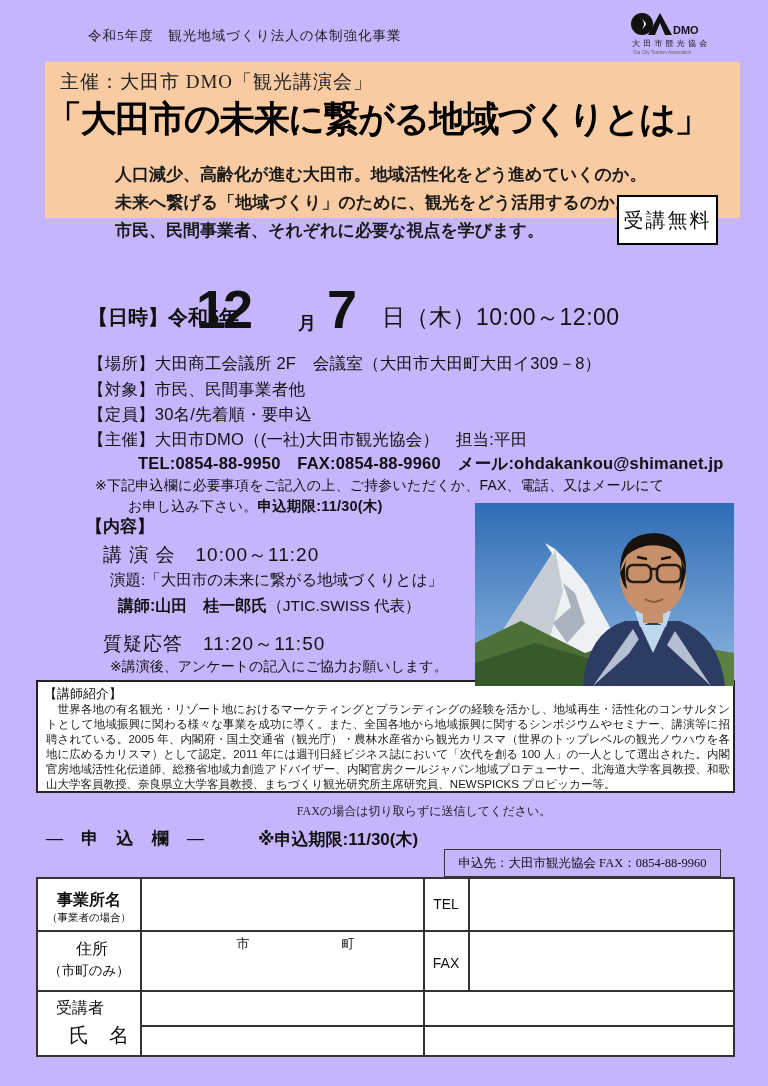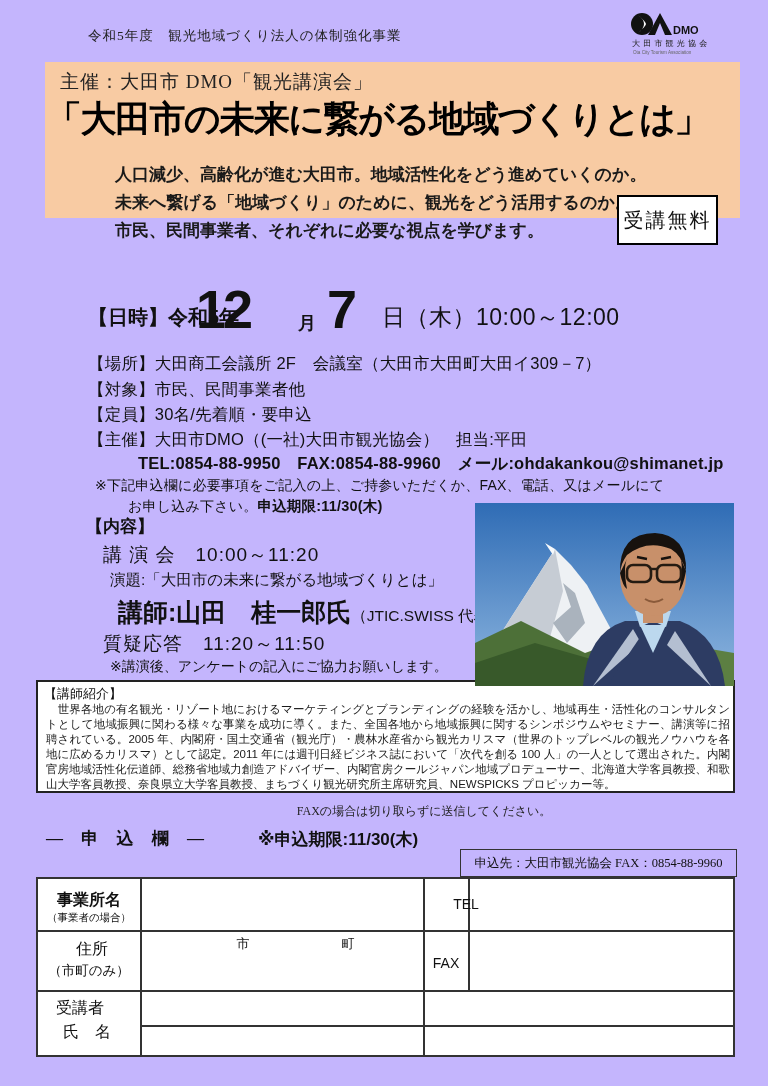--- a/index.html
+++ b/index.html
@@ -39,39 +39,39 @@
   .d-contact { left:138px; top:453px; font-weight:bold; }
   .d-note1 { left:95px; top:477px; font-size:14px; }
   .d-note2 { left:128px; top:497px; font-size:14px; }
   .d-note2 b { font-size:14.5px; }
 
   
   .c-heading { left:86px; top:515px; font-size:17px; font-weight:600; }
   .c-lecture { left:103px; top:542px; font-size:19px; font-weight:500; letter-spacing:1px; }
   .c-theme   { left:110px; top:570px; font-size:15.5px; }
   .c-lect    { left:118px; top:596px; white-space:nowrap; }
-  .c-lect .b { font-size:25px; font-weight:800; }
+  .c-lect .b { font-size:16px; font-weight:800; }
   .c-lect .n { font-size:15.5px; }
   .c-qa      { left:103px; top:631px; font-size:19px; font-weight:500; letter-spacing:1px; }
   .c-survey  { left:110px; top:658px; font-size:14px; }
 
   
   .photo { left:475px; top:503px; width:259px; height:183px; z-index:3; }
 
   
   .profile-box { left:36px; top:680px; width:699px; height:113px; border:2px solid #222; z-index:1; background:#fff; }
   .profile-heading { left:6px; top:3px; font-size:13px; font-weight:500; }
   .profile-body { left:8px; top:20px; width:684px; font-size:11.5px; line-height:15px;
                   text-align:justify; color:#1a1a1a; }
 
   
   .fax-note { left:84px; top:803px; width:680px; text-align:center; font-size:12px; color:#222; }
   .apply-title { left:46px; top:827px; font-size:17px; font-weight:bold; letter-spacing:7px; }
   .apply-deadline { left:228px; top:828px; font-size:17px; font-weight:700;margin-left:30px; }
-  .sendto-box { left:460px; top:849px; width:277px; height:28px; border:1.5px solid #333;
+  .sendto-box { left:444px; top:849px; width:277px; height:28px; border:1.5px solid #333;
                 text-align:center; line-height:26px; font-size:12.5px; }
 
   
   .form-table { left:36px; top:877px; width:699px; height:180px; border:2px solid #333; background:#fff; }
   .tline { position:absolute; background:#333; }
   .tlabel { position:absolute; text-align:center; color:#111; }
   .cell { position:absolute; }
 </style>
 </head>
 <body>
@@ -101,21 +101,21 @@
     </div>
     <div class="abs free-badge">受講無料</div>
   </div>
 
   <div class="abs dt-prefix">【日時】令和5年</div>
   <div class="abs dt-month">12</div>
   <div class="abs dt-month-unit">月</div>
   <div class="abs dt-day">7</div>
   <div class="abs dt-suffix">日（木）10:00～12:00</div>
 
-  <div class="abs detail d-place">【場所】大田商工会議所 2F　会議室（大田市大田町大田イ309－7）</div>
+  <div class="abs detail d-place">【場所】大田商工会議所 2F　会議室（大田市大田町大田イ309－8）</div>
   <div class="abs detail d-target">【対象】市民、民間事業者他</div>
   <div class="abs detail d-capacity">【定員】30名/先着順・要申込</div>
   <div class="abs detail d-organizer">【主催】大田市DMO（(一社)大田市観光協会）　担当:平田</div>
   <div class="abs detail d-contact">TEL:0854-88-9950　FAX:0854-88-9960　メール:ohdakankou@shimanet.jp</div>
   <div class="abs detail d-note1">※下記申込欄に必要事項をご記入の上、ご持参いただくか、FAX、電話、又はメールにて</div>
   <div class="abs detail d-note2"><span>お申し込み下さい。</span><b>申込期限:11/30(木)</b></div>
 
   <div class="abs c-heading">【内容】</div>
   <div class="abs c-lecture">講 演 会　10:00～11:20</div>
   <div class="abs c-theme">演題:「大田市の未来に繋がる地域づくりとは」</div>
@@ -177,28 +177,28 @@
 
     <div class="tline" style="left:102px; top:0; width:1.5px; height:176px;"></div>
     <div class="tline" style="left:385px; top:0; width:1.5px; height:176px;"></div>
     <div class="tline" style="left:430px; top:0; width:1.5px; height:111px;"></div>
     <div class="tline" style="left:0; top:51px; width:695px; height:1.5px;"></div>
     <div class="tline" style="left:0; top:111px; width:695px; height:1.5px;"></div>
     <div class="tline" style="left:102px; top:146px; width:593px; height:1.5px;"></div>
 
     <div class="tlabel" style="left:0; top:11px; width:102px; font-size:16px; font-weight:600;">事業所名</div>
     <div class="tlabel" style="left:0; top:32px; width:102px; font-size:10.5px;">（事業者の場合）</div>
-    <div class="tlabel" style="left:385px; top:17px; width:46px; font-size:14px;margin-left:20px;">TEL</div>
+    <div class="tlabel" style="left:385px; top:17px; width:46px; font-size:14px;">TEL</div>
     <div class="tlabel" style="left:3px; top:60px; width:102px; font-size:16px;">住所</div>
     <div class="tlabel" style="left:0; top:83px; width:102px; font-size:13.5px;">（市町のみ）</div>
     <div class="tlabel" style="left:195px; top:56px; width:20px; font-size:13px;">市</div>
     <div class="tlabel" style="left:300px; top:56px; width:20px; font-size:13px;">町</div>
     <div class="tlabel" style="left:385px; top:76px; width:46px; font-size:14px;">FAX</div>
     <div class="tlabel" style="left:0; top:119px; width:84px; font-size:16px; font-weight:500;">受講者</div>
-    <div class="tlabel" style="left:0; top:143px; width:98px; font-size:16px; font-weight:500;">氏　名</div>
+    <div class="tlabel" style="left:12px; top:143px; width:98px; font-size:20px; font-weight:500;">氏　名</div>
 
     <div class="cell" style="left:104px; top:0; width:281px; height:51px;"></div>
     <div class="cell" style="left:432px; top:0; width:263px; height:51px;"></div>
     <div class="cell" style="left:104px; top:53px; width:281px; height:58px;"></div>
     <div class="cell" style="left:432px; top:53px; width:263px; height:58px;"></div>
     <div class="cell" style="left:104px; top:113px; width:281px; height:33px;"></div>
     <div class="cell" style="left:387px; top:113px; width:308px; height:33px;"></div>
     <div class="cell" style="left:104px; top:148px; width:281px; height:28px;"></div>
     <div class="cell" style="left:387px; top:148px; width:308px; height:28px;"></div>
   </div>

